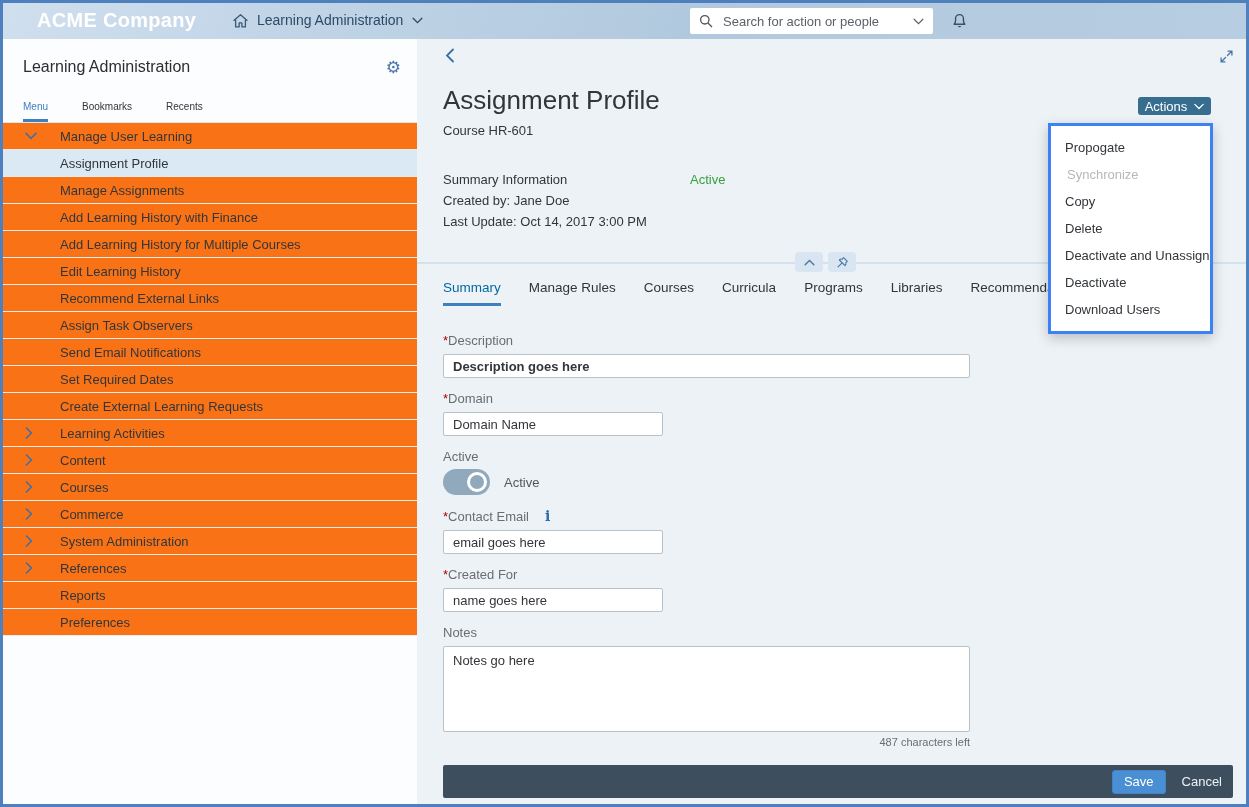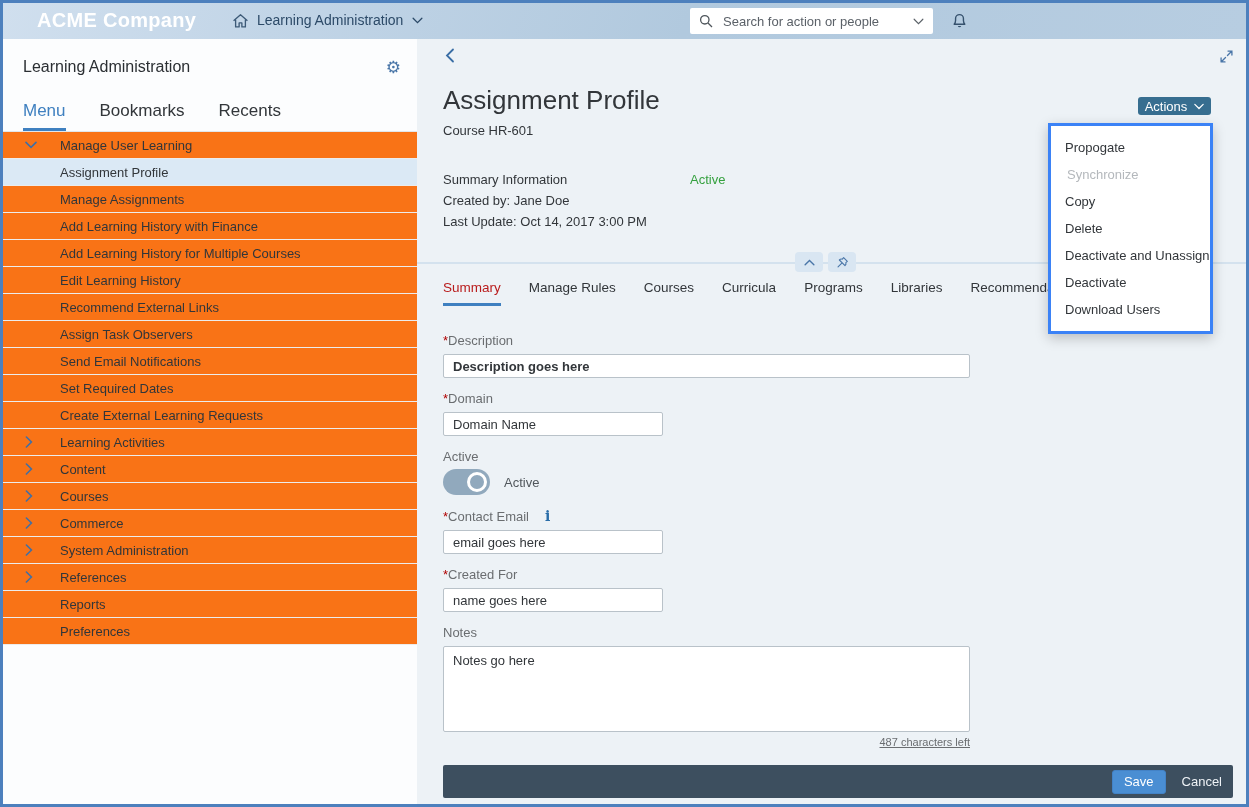--- a/index.html
+++ b/index.html
@@ -18,21 +18,21 @@
   .tb-search input::placeholder { color:#5b6168; opacity:1; }
   .tb-bell { position:absolute; left:948px; top:8px; color:#35516d; cursor:pointer; }
 
   .app { display:flex; height:765px; }
 
   
   .sidebar { width:414px; background:#fcfdfe; position:relative; flex:none; }
   .sb-title-row { display:flex; justify-content:space-between; align-items:center; padding:19px 16px 0 20px; }
   .sb-title { font-size:16px; color:#2b2f33; }
   .gear { color:#4a76a8; font-size:17px; line-height:17px; cursor:pointer; }
-  .sb-tabs { display:flex; gap:34px; padding:25px 0 0 20px; font-size:17px; color:#32363a; }
+  .sb-tabs { display:flex; gap:34px; padding:25px 0 0 20px; font-size:10px; color:#32363a; }
   .sb-tab { padding-bottom:7px; cursor:pointer; border-bottom:3px solid transparent; }
   .sb-tab.active { color:#3f80c0; border-bottom-color:#3f80c0; }
   .sb-list { border-top:1px solid #e2e6e9; background:#f97316; font-size:13px; color:#32363a; }
   .sb-row { position:relative; height:27px; line-height:27px; padding-left:57px; border-bottom:1px solid #ececec;
     cursor:pointer; white-space:nowrap; }
   .sb-row .chev { position:absolute; left:22px; top:0; height:100%; display:flex; align-items:center; color:#3f6fa6; }
   .sb-row.selected { background:#dbe9f5; }
 
   
   .main { flex:1; position:relative; background:#edf2f6; overflow:hidden; }
@@ -44,39 +44,39 @@
   .status { position:absolute; left:273px; top:133px; font-size:13px; color:#35a13f; }
   .created { position:absolute; left:26px; top:154px; font-size:13px; color:#32363a; }
   .updated { position:absolute; left:26px; top:175px; font-size:13px; color:#32363a; }
   .hdr-divider { position:absolute; left:0; right:0; top:223px; border-top:2px solid #d4e2ee; }
   .float-btns { position:absolute; left:378px; top:213px; display:flex; gap:5px; z-index:2; }
   .fbtn { width:28px; height:20px; background:#d9e6f2; border-radius:4px; display:flex; align-items:center;
     justify-content:center; color:#4a76a8; cursor:pointer; }
 
   .tabs { position:absolute; left:26px; top:241px; display:flex; gap:28px; font-size:13.5px; color:#32363a; }
   .tab { padding-bottom:8px; cursor:pointer; border-bottom:3px solid transparent; white-space:nowrap; }
-  .tab.active { color:#b91c1c; border-bottom-color:#3f80c0; }
+  .tab.active { color:#0369a1; border-bottom-color:#3f80c0; }
 
   .form { position:absolute; left:26px; top:294px; width:540px; }
   .flabel { font-size:13px; color:#6a6d70; margin-top:13px; display:flex; align-items:center; gap:16px; }
   .flabel:first-child { margin-top:0; }
   .req { color:#b00000; }
   .info-i { color:#2a6da8; font-family:"DejaVu Serif", serif; font-weight:bold; font-size:14px; cursor:pointer; }
   input.txt { display:block; margin-top:6px; height:24px; border:1px solid #b9c2c9; border-radius:2px;
     padding:0 9px; font-size:13px; color:#32363a; background:#fff; outline:none; }
   .w-wide { width:527px;font-weight:bold; }
   .w-narrow { width:220px; }
   .toggle-row { display:flex; align-items:center; gap:14px; margin-top:5px; }
   .toggle { width:47px; height:26px; border-radius:13px; background:#91a9bd; position:relative; cursor:pointer; }
   .toggle .knob { position:absolute; right:3px; top:3px; width:20px; height:20px; border-radius:50%;
     background:#91a9bd; border:3px solid #ffffff; }
   .toggle-label { font-size:13px; color:#51575c; }
   textarea.notes { display:block; margin-top:6px; width:527px; height:86px; border:1px solid #b9c2c9; border-radius:2px;
     padding:6px 9px; font-size:13px; color:#32363a; background:#fff; resize:none; outline:none; font-family:inherit; }
-  .counter { width:527px; text-align:right; font-size:11px; color:#6a6d70; margin-top:4px;text-decoration:underline; }
+  .counter { width:527px; text-align:right; font-size:11px; color:#6a6d70; margin-top:4px; }
 
   .footer { position:absolute; left:26px; bottom:6px; width:790px; height:33px; background:#3d4f5f; border-radius:2px;
     display:flex; align-items:center; justify-content:flex-end; gap:16px; padding-right:11px; }
   .save-btn { background:#4a8ed3; border:1px solid #4382c6; color:#fff; font-size:13px; height:24px; padding:0 11px;
     border-radius:3px; display:flex; align-items:center; cursor:pointer; }
   .cancel-btn { color:#eef2f6; font-size:13px; cursor:pointer; }
 
   .actions-btn { position:absolute; left:721px; top:58px; width:73px; height:18px; background:#376e90; border-radius:3px;
     color:#fff; font-size:13px; display:flex; align-items:center; justify-content:center; gap:7px; cursor:pointer; z-index:6; }
   .actions-menu { position:absolute; left:631px; top:84px; width:165px; background:#fff; border:3px solid #3b82f6;

